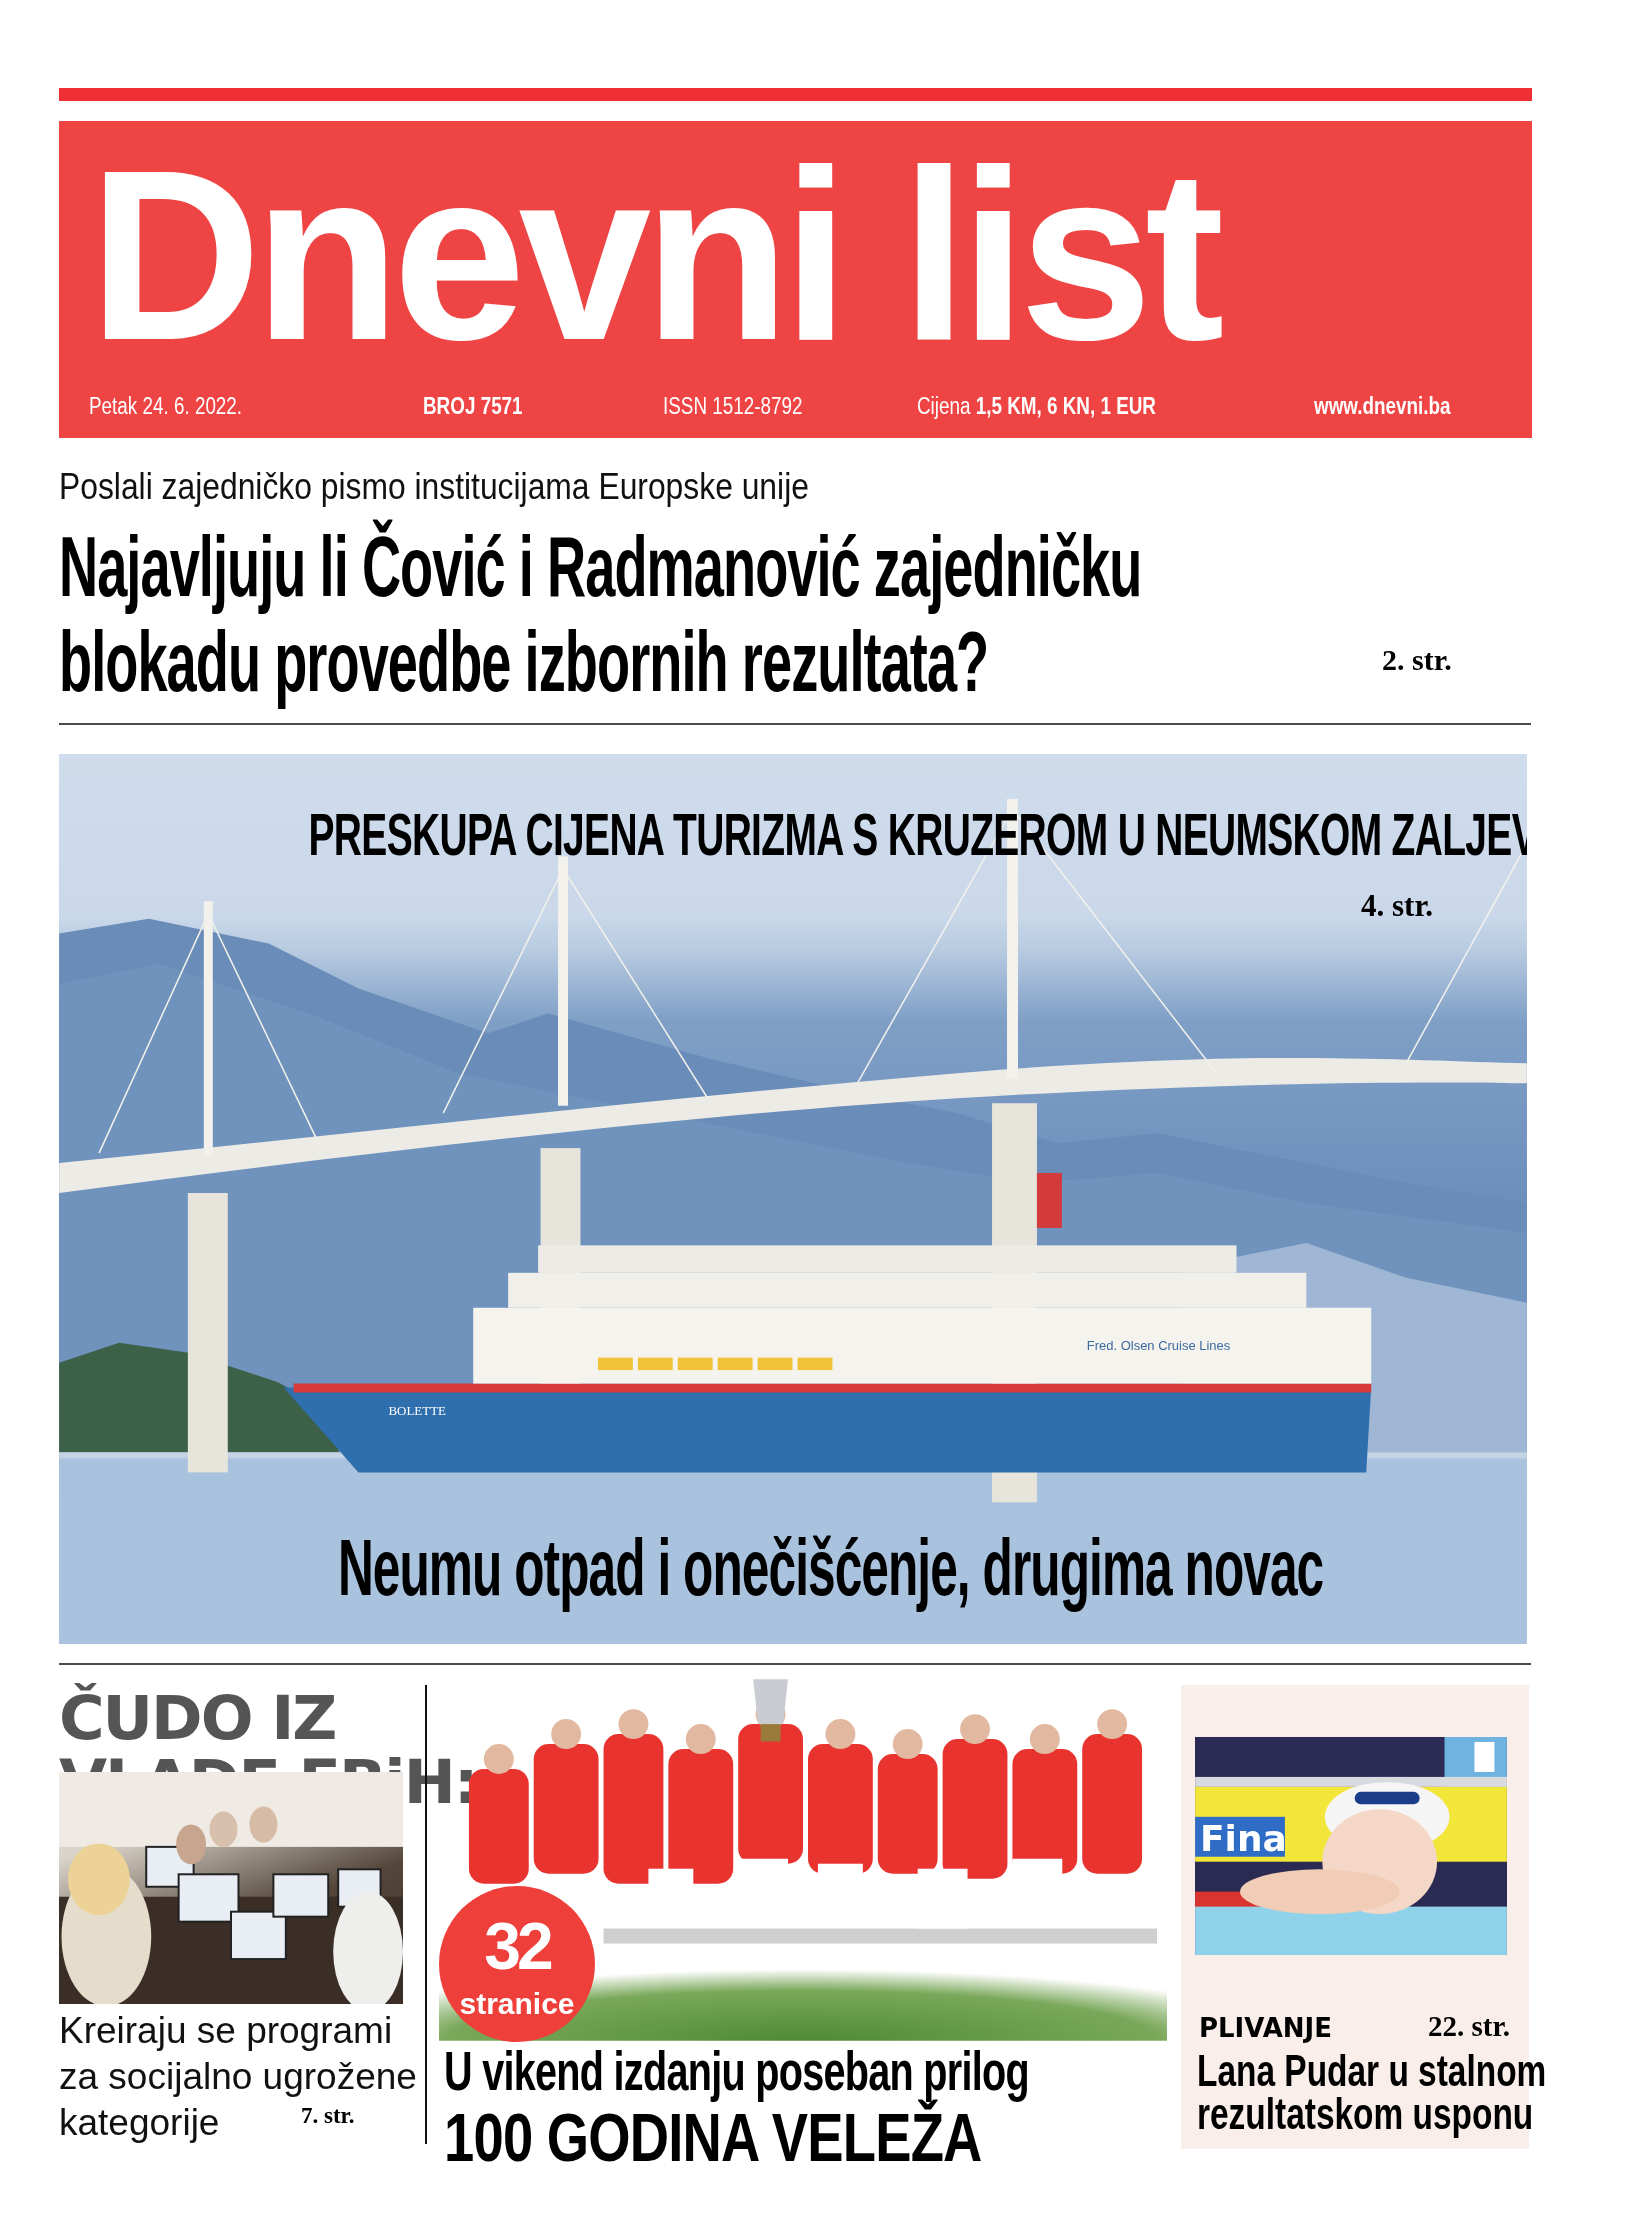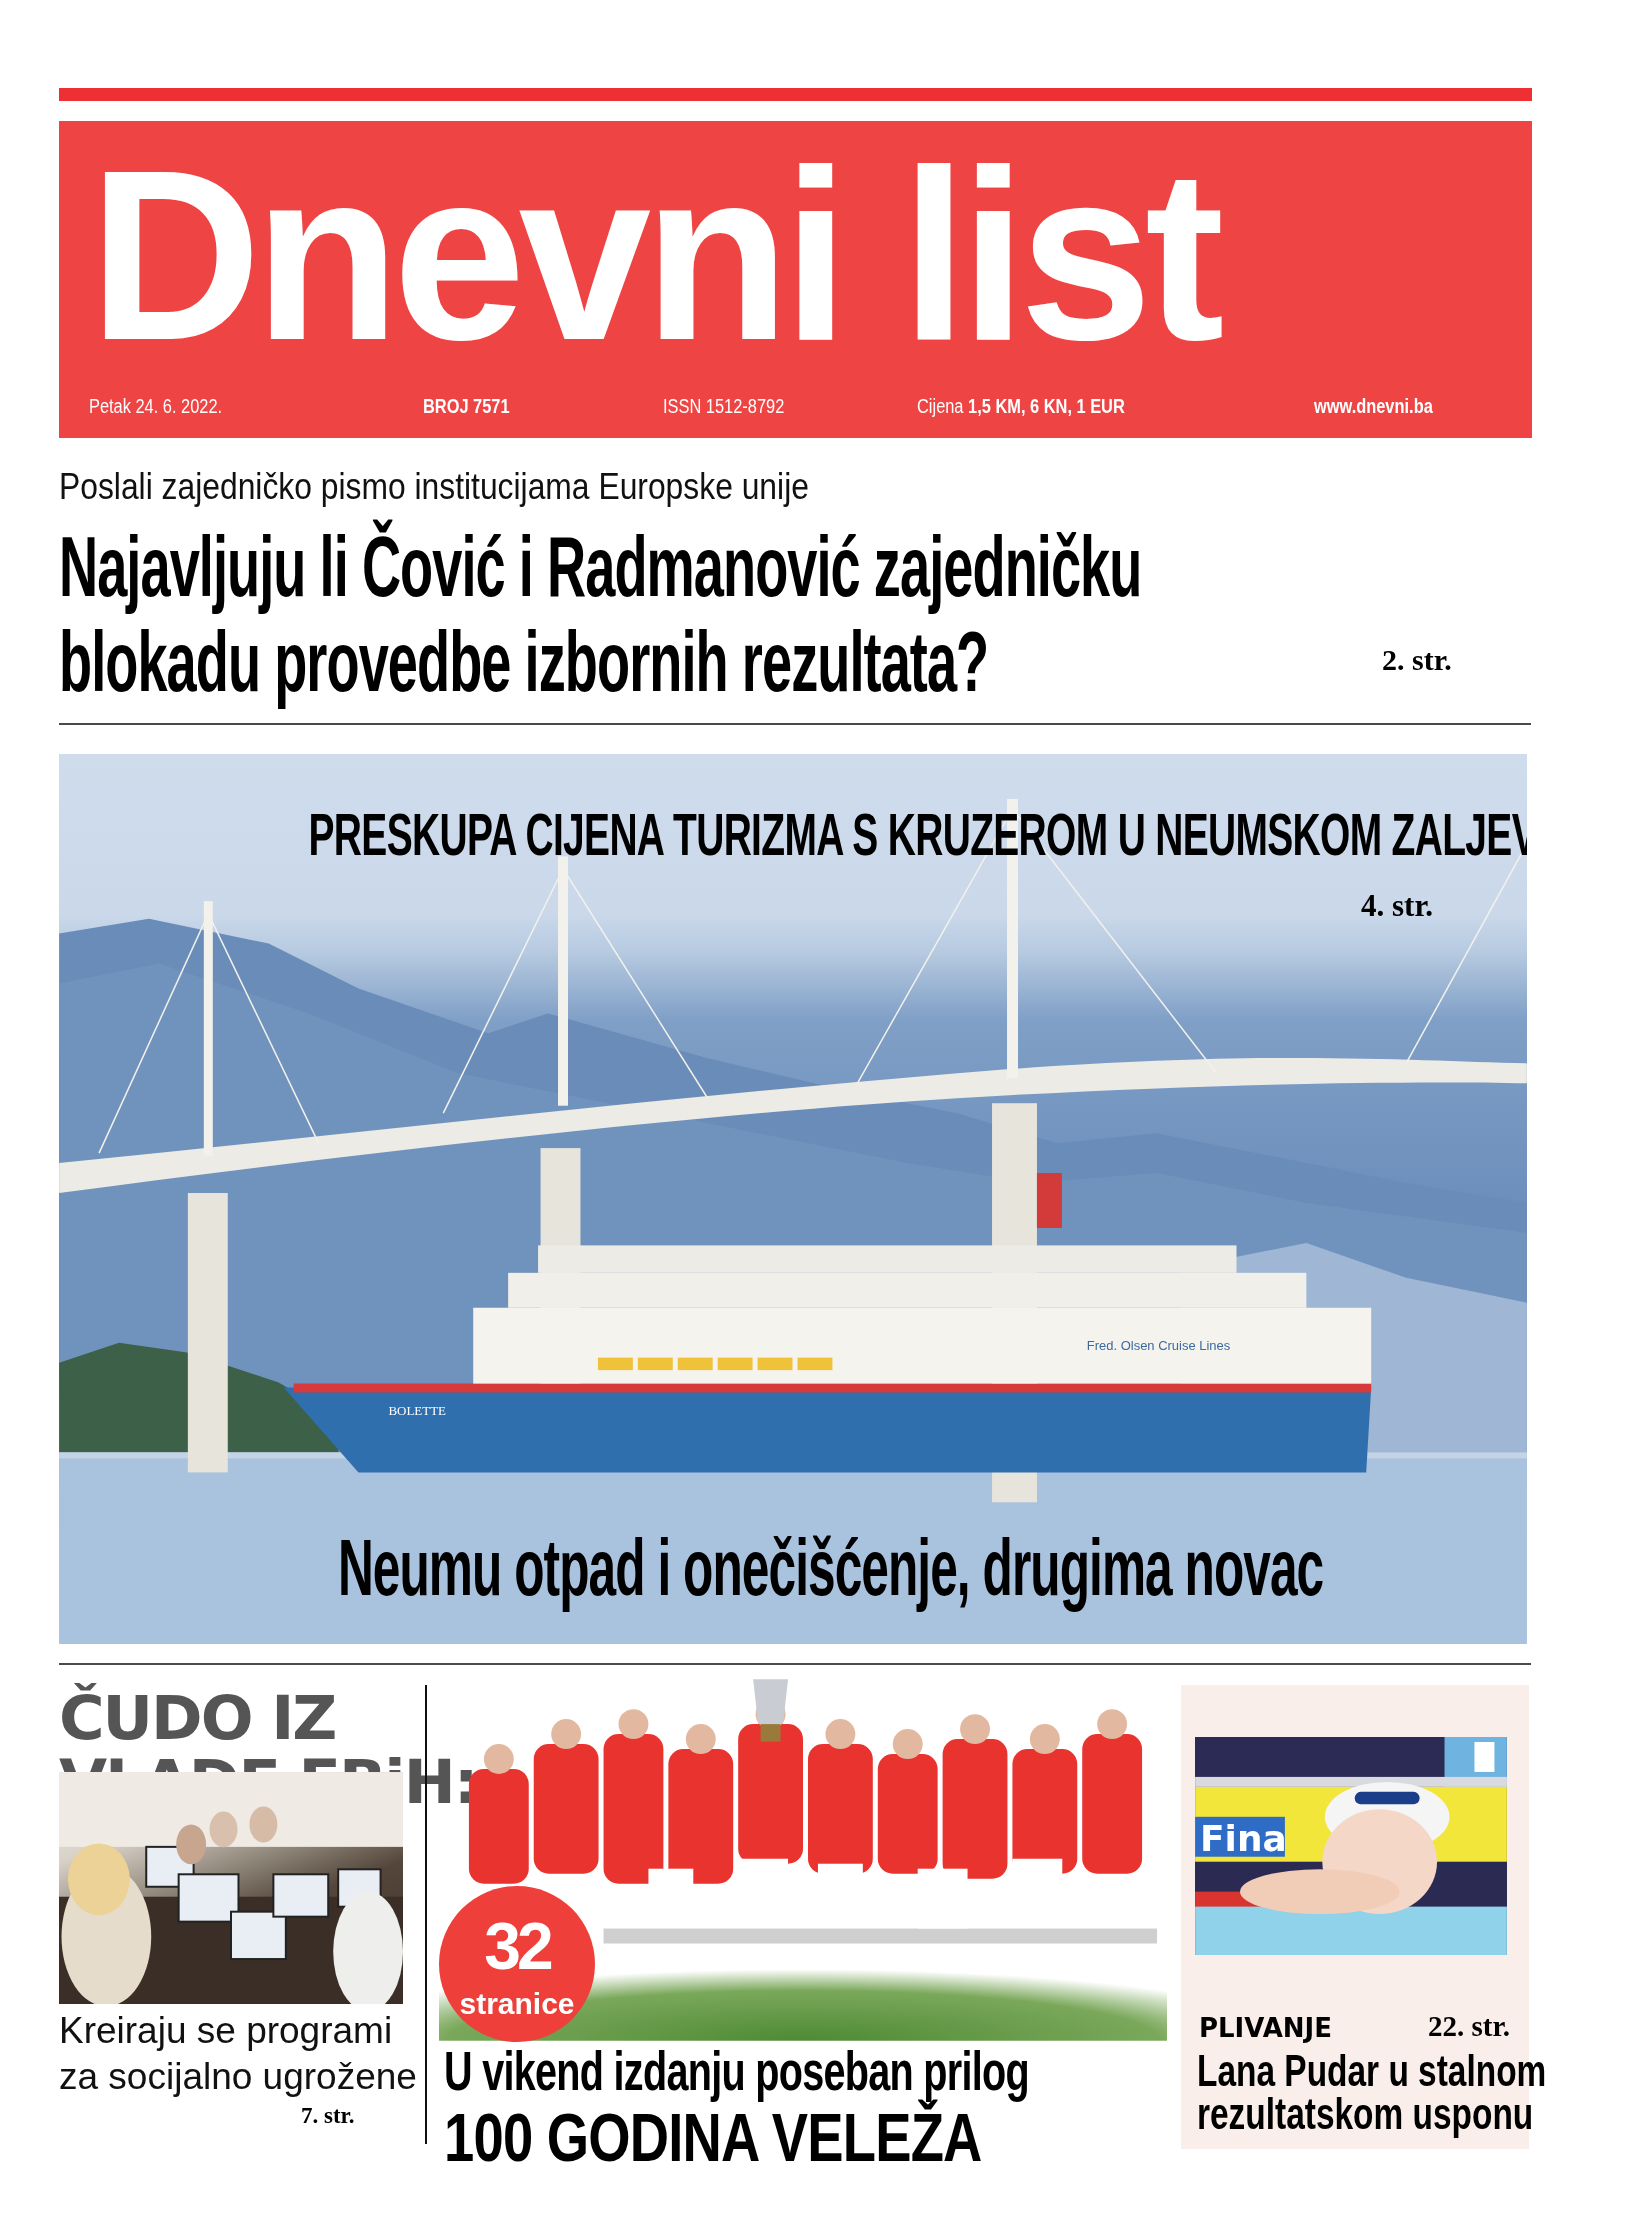--- a/index.html
+++ b/index.html
@@ -7,21 +7,21 @@
     .abs { position: absolute; }
 
     
     .top-strip { left: 59px; top: 88px; width: 1473px; height: 12.5px; background: #ee2f34; }
 
     
     .masthead { left: 59px; top: 121px; width: 1473px; height: 317px; background: #ef4444; overflow: hidden; }
     .logo { position: absolute; left: 30px; top: 0px; height: 259px; width: 1412px; color: #fff;
             font-family: "Liberation Sans", sans-serif; font-weight: bold; font-size: 234px; line-height: 259px;
             white-space: nowrap; transform-origin: left top; transform: scaleX(1.02) scaleY(1.04); letter-spacing: -7px; }
-    .meta-row { position: absolute; left: 30px; right: 24px; top: 273px; height: 25px; color: #fff; font-size: 20px; line-height: 25px; font-family: "Liberation Sans", sans-serif; }
+    .meta-row { position: absolute; left: 30px; right: 24px; top: 273px; height: 25px; color: #fff; font-size: 23px; line-height: 25px; font-family: "Liberation Sans", sans-serif; }
     .meta-row span { position: absolute; top: 0; white-space: nowrap; transform: scaleX(0.82); transform-origin: left top; }
     .meta-date { left: 0; }
     .meta-issue { left: 334px; font-weight: bold; }
     .meta-issn { left: 574px; }
     .meta-price { left: 828px; }
     .meta-price b { font-weight: bold; }
     .meta-web { left: 1225px; font-weight: bold; }
 
     
     .kicker { left: 59px; top: 464px; font-size: 37px; line-height: 45px; white-space: nowrap; transform: scaleX(0.86); transform-origin: left top; color: #111; }
@@ -158,20 +158,21 @@
     <ellipse cx="80" cy="215" rx="62" ry="72" fill="#ecd296"></ellipse>
     <ellipse cx="620" cy="360" rx="70" ry="120" fill="#eeeeec"></ellipse>
     <ellipse cx="265" cy="145" rx="30" ry="40" fill="#c8a58e"></ellipse>
     <ellipse cx="330" cy="115" rx="28" ry="36" fill="#d9c0ad"></ellipse>
     <ellipse cx="410" cy="105" rx="28" ry="36" fill="#d6bba6"></ellipse>
   </svg>
 </div>
 <div class="abs side-text">
   <div>Kreiraju se programi</div>
   <div>za socijalno ugrožene</div>
+  <div>kategorije</div>
 </div>
 <div class="abs side-page">7. str.</div>
 
 <div class="abs col-divider"></div>
 
 <div class="abs velez-photo">
   <svg width="728" height="372" viewBox="0 0 1460 745">
     <defs>
       <radialGradient id="grass" cx="50%" cy="100%" r="70%">
         <stop offset="0%" stop-color="#4e8a35"></stop>

